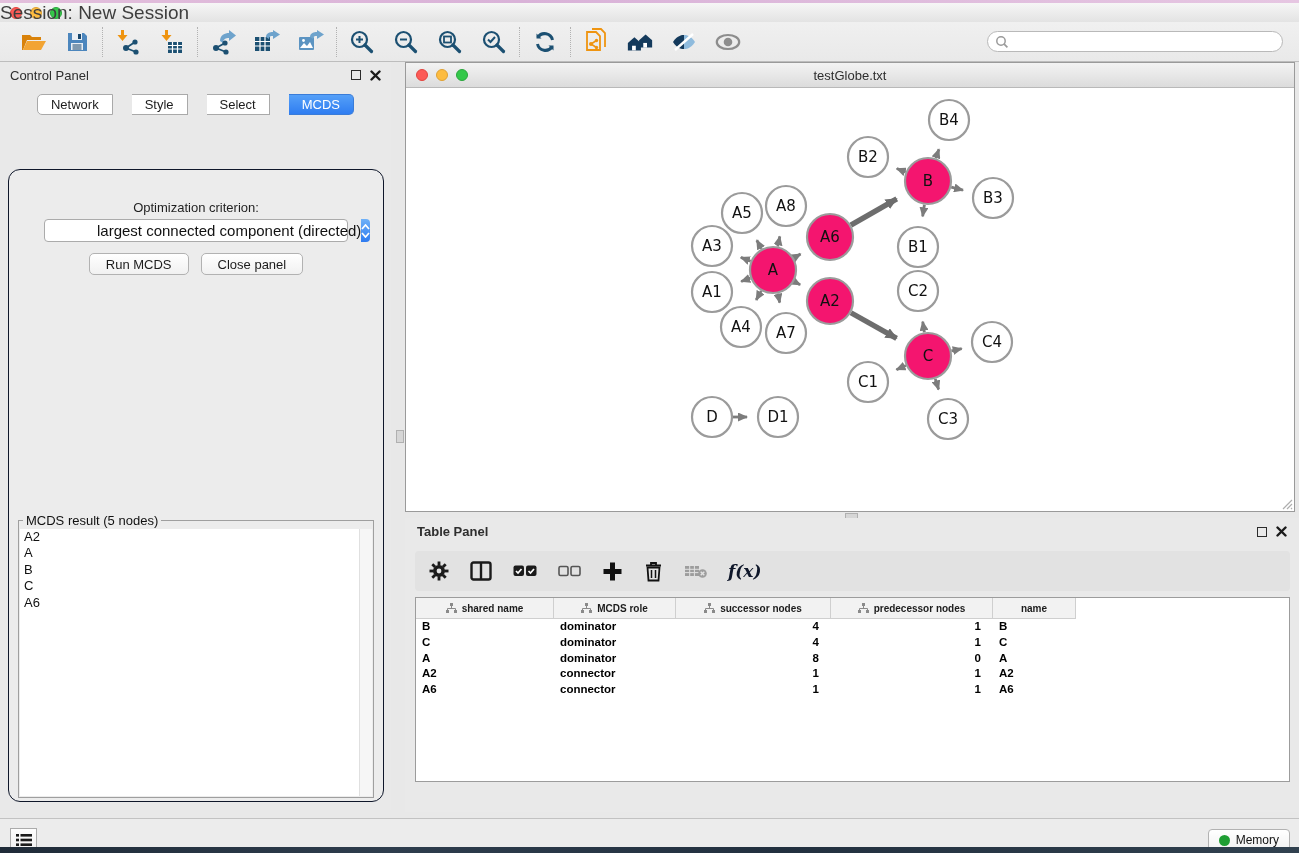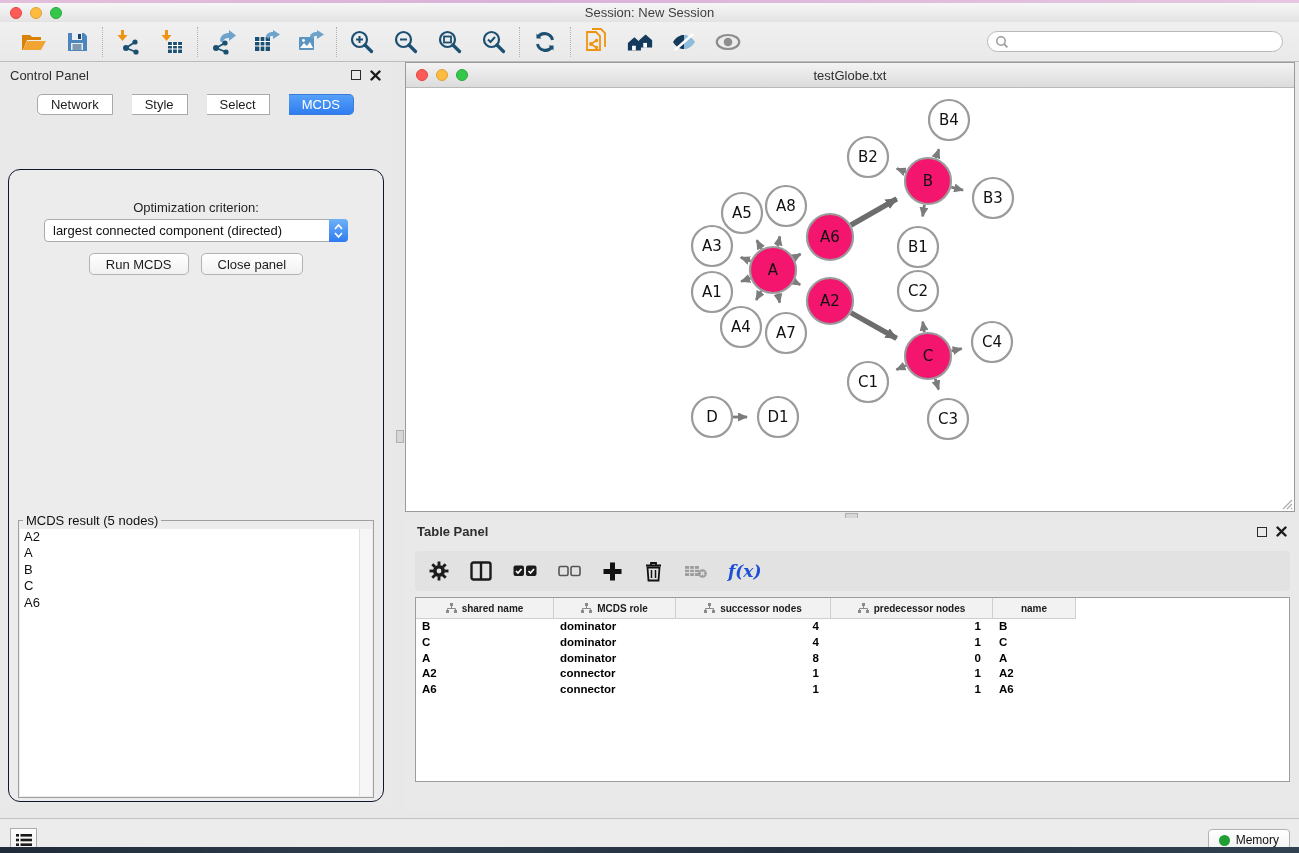--- a/index.html
+++ b/index.html
@@ -13,21 +13,21 @@
     background:linear-gradient(90deg,#e3bfdc,#d9b2d8 40%,#e6c6e2); }
 
   
   .titlebar { position:absolute; left:0; top:3px; width:1299px; height:19px;
     background:linear-gradient(#f6f6f6,#e3e3e3); display:flex; align-items:center; }
   .lights { display:flex; gap:8px; margin-left:10px; }
   .light { width:12px; height:12px; border-radius:50%; }
   .light.red { background:#fc5b57; border:1px solid #e2443e; }
   .light.yellow { background:#fdbc40; border:1px solid #dfa133; }
   .light.green { background:#34c84a; border:1px solid #2aa63c; }
-  .win-title { position:absolute; left:0; right:0; text-align:center; font-size:13px; color:#3e3e3e; }
+  .win-title { position:absolute; left:0; right:0; text-align:left; font-size:19px; color:#3e3e3e; }
 
   
   .toolbar { position:absolute; left:0; top:22px; width:1299px; height:40px;
     background:linear-gradient(#f0f0f0,#e9e9e9); border-bottom:1px solid #bdbdbd;
     display:flex; align-items:center; padding:0 8px; }
   .tb-group { display:flex; align-items:center; gap:16px; padding:0 11px; }
   .tb-sep { width:0; height:30px; border-left:1px dotted #b2b2b2; }
   .tbicon { width:28px; height:28px; display:flex; align-items:center; justify-content:center; cursor:default; }
   .tbicon svg { display:block; }
   .search-wrap { margin-left:auto; margin-right:8px; }
@@ -49,21 +49,21 @@
     border:1px solid #a9a9a9; border-left:none; display:flex; align-items:center; cursor:default; }
   .seg-btn:first-child { border-left:1px solid #a9a9a9; border-radius:5px 0 0 5px; }
   .seg-btn:last-child { border-radius:0 5px 5px 0; }
   .seg-btn.active { background:linear-gradient(#55a0f8,#2f7df1); color:#fff; border-color:#3a7cd8; }
 
   .cp-content { position:absolute; left:8px; right:7px; top:107px; bottom:8px;
     background:#ececec; border:1px solid #0f172a; border-radius:12px; }
   .opt-label { text-align:center; font-size:13px; color:#1f1f1f; margin-top:30px; }
   .combo { position:absolute; left:35px; right:35px; top:49px; height:23px; background:#fff;
     border:1px solid #ababab; border-radius:4px; display:flex; align-items:center; }
-  .combo-text { flex:1; font-size:13px; color:#111; padding-left:8px; white-space:nowrap; }
+  .combo-text { flex:1; font-size:15px; color:#111; padding-left:8px; white-space:nowrap;margin-left:44px; }
   .combo-stepper { width:19px; height:23px; margin:-1px -1px -1px 0; border-radius:0 4px 4px 0;
     background:linear-gradient(#6fb1f8,#2e7bf0); display:flex; flex-direction:column;
     align-items:center; justify-content:center; gap:2px; }
   .btn-row { position:absolute; left:0; right:0; top:83px; display:flex; justify-content:center; gap:12px; }
   .mac-btn { height:22px; padding:0 16px; font-size:13px; color:#1c1c1c;
     background:linear-gradient(#ffffff,#f1f1f1); border:1px solid #b2b2b2; border-radius:5px;
     display:flex; align-items:center; cursor:default; }
 
   .result-fieldset { position:absolute; left:9px; right:9px; top:350px; bottom:3px;
     border:1px solid #9f9f9f; }
@@ -90,21 +90,21 @@
   .handle-v { position:absolute; left:396px; top:430px; width:8px; height:13px; background:#d6d6d6; border:1px solid #b0b0b0; }
   .handle-h { position:absolute; left:845px; top:513px; width:13px; height:7px; background:#d6d6d6; border:1px solid #b0b0b0; }
 
   
   .table-panel { position:absolute; left:405px; top:518px; width:894px; height:294px; background:#e9e9e9;font-weight:bold; }
   .tp-header { height:27px; display:flex; align-items:center; padding:0 12px; }
   .tp-toolbar { position:absolute; left:10px; right:9px; top:33px; height:40px; background:#e2e2e2;
     border-radius:4px; display:flex; align-items:center; gap:21px; padding:0 14px; }
   .tpicon { display:flex; align-items:center; justify-content:center; cursor:default; }
   .fx-label { font-family:"DejaVu Serif","Liberation Serif",serif; font-style:italic;
-    font-size:17px; color:#1d4ed8; }
+    font-size:17px; color:#0f172a; }
 
   .tp-table { position:absolute; left:10px; right:9px; top:79px; bottom:30px; background:#fff;
     border:1px solid #9c9c9c; overflow:hidden; }
   .tbl-head { display:flex; height:21px; }
   .th { background:#f2f2f2; border-right:1px solid #cfcfcf; border-bottom:1px solid #cfcfcf;
     display:flex; align-items:center; justify-content:center; gap:5px;
     font-size:10px; color:#1c1c1c; }
   .tbl-row { display:flex; height:15.8px; }
   .td { font-size:11.5px; color:#000; padding:1px 4px 0 6px; white-space:nowrap; overflow:hidden; }
   .td.num { text-align:right; padding-right:12px; }

